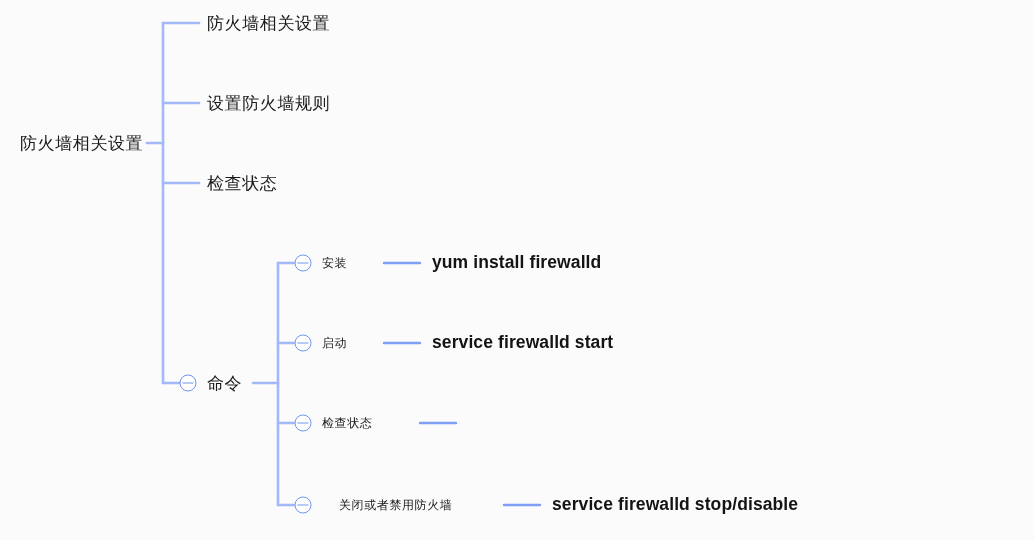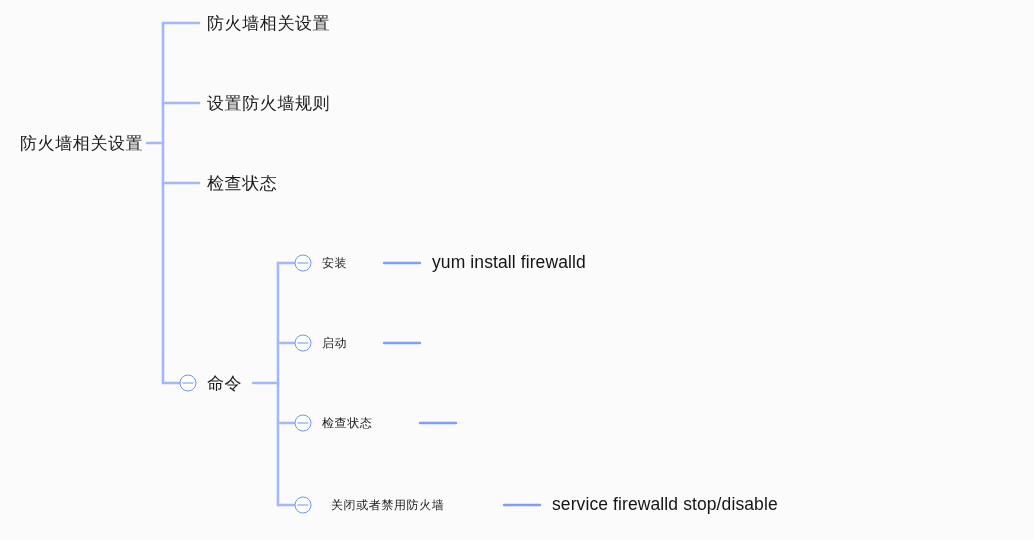--- a/index.html
+++ b/index.html
@@ -44,20 +44,21 @@
     letter-spacing: 0.6px;
   }
   .node-sub {
     font-size: 12px;
     letter-spacing: 0.6px;
   }
   .node-leaf {
     font-size: 17.5px;
     letter-spacing: 0.1px;
     color: #141414;
+    font-weight: bold;
   }
   .toggle-icon {
     position: absolute;
     width: 17px;
     height: 17px;
     border: 1.6px solid #6f94f0;
     border-radius: 50%;
     background: #ffffff;
     box-sizing: border-box;
     transform: translate(-50%, -50%);
@@ -118,21 +119,22 @@
 
   <div class="toggle-icon" style="left:188px; top:383px;"></div>
   <div class="node-label node-branch" style="left:207px; top:383px;font-family:Liberation Serif, serif;">命令</div>
 
   <div class="toggle-icon" style="left:303px; top:263px;"></div>
   <div class="node-label node-sub" style="left:322px; top:263px;">安装</div>
   <div class="node-label node-leaf" style="left:432px; top:263px;">yum install firewalld</div>
 
   <div class="toggle-icon" style="left:303px; top:343px;"></div>
   <div class="node-label node-sub" style="left:322px; top:343px;">启动</div>
+  <div class="node-label node-leaf" style="left:432px; top:343px;">service firewalld start</div>
 
   <div class="toggle-icon" style="left:303px; top:423px;"></div>
   <div class="node-label node-sub" style="left:322px; top:423px;">检查状态</div>
 
   <div class="toggle-icon" style="left:303px; top:505px;"></div>
-  <div class="node-label node-sub" style="left:331px; top:505px;font-family:Liberation Serif, serif;">关闭或者禁用防火墙</div>
+  <div class="node-label node-sub" style="left:339px; top:505px;font-family:Liberation Serif, serif;">关闭或者禁用防火墙</div>
   <div class="node-label node-leaf" style="left:552px; top:505px;">service firewalld stop/disable</div>
 
 </div>
 
 </body></html>

